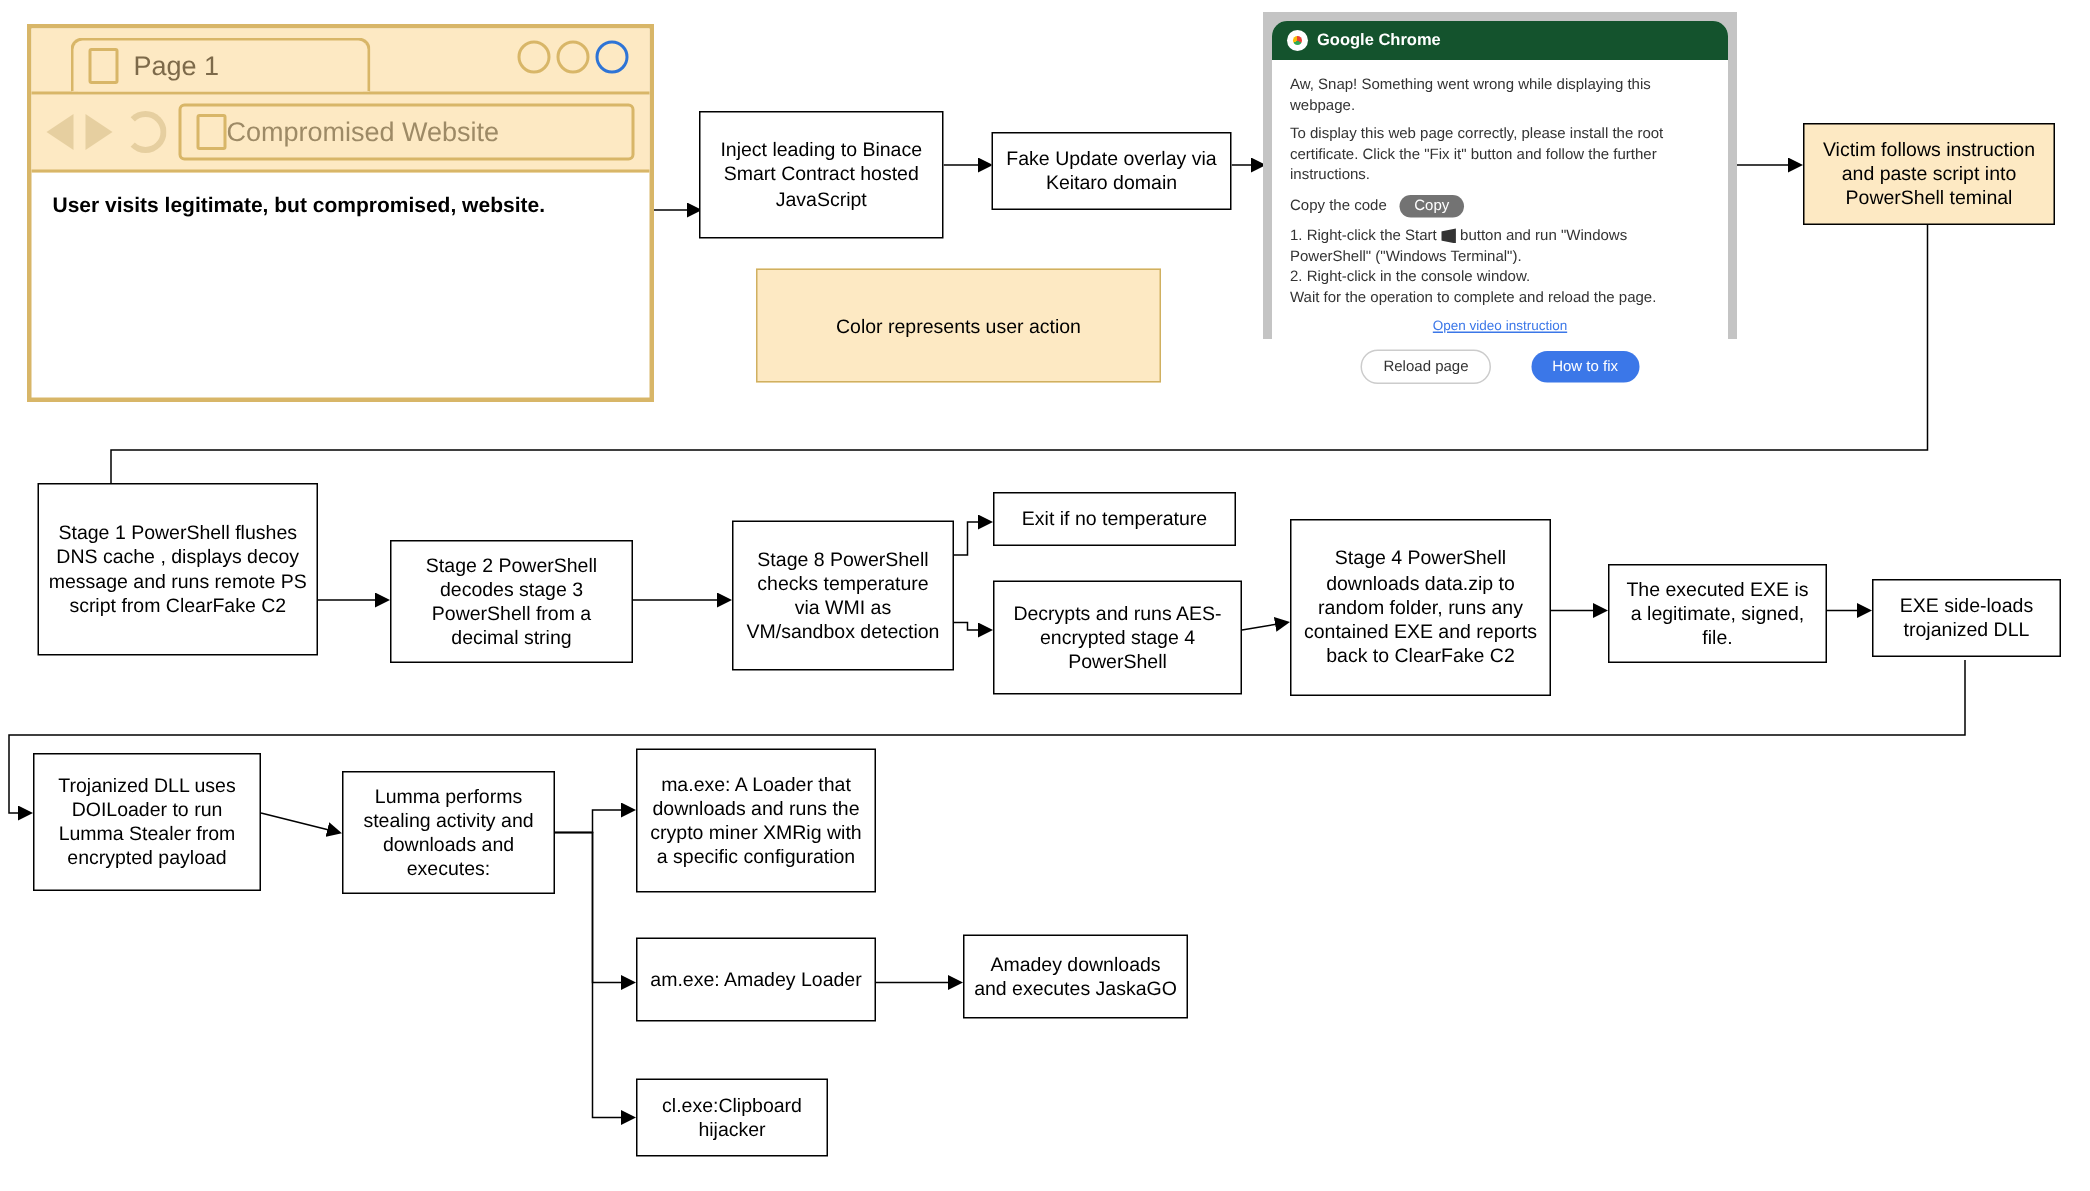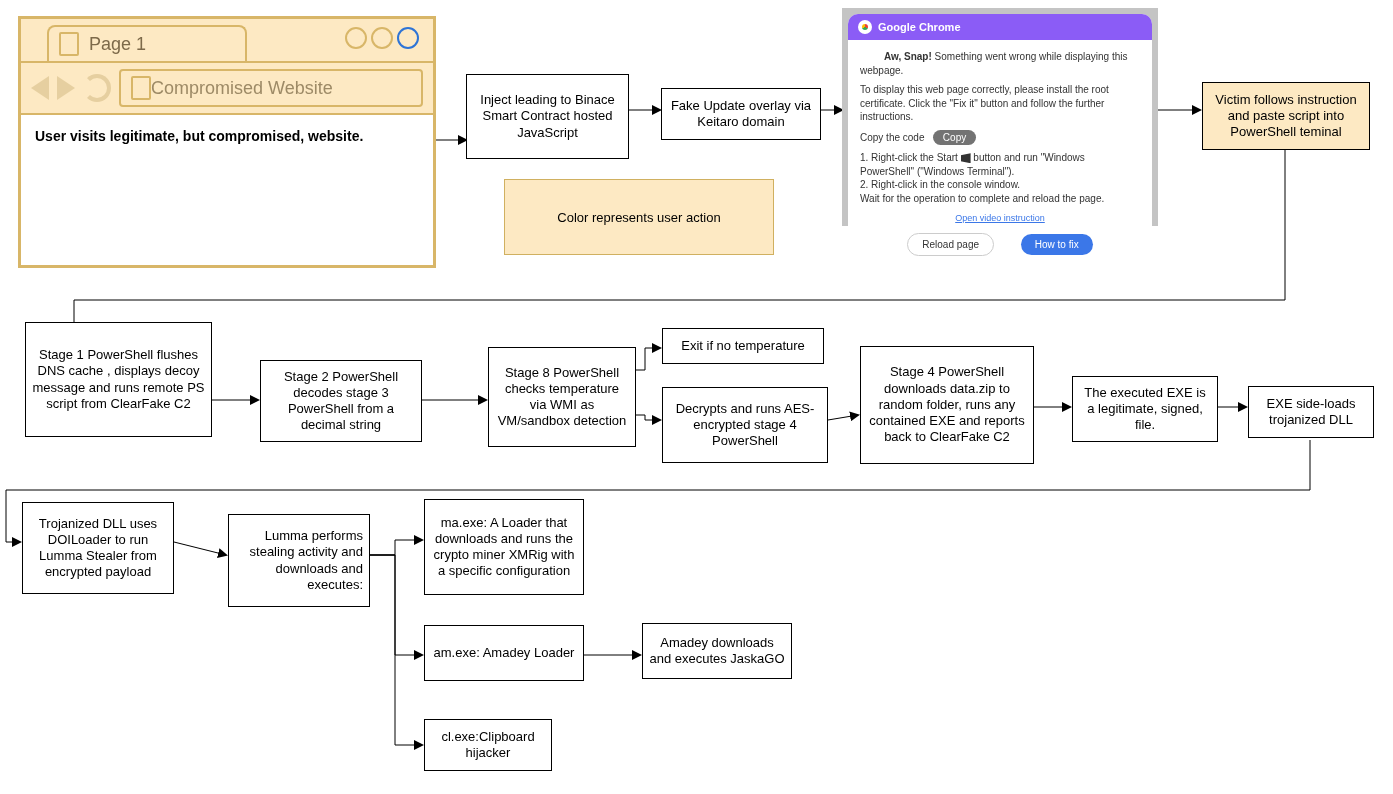--- a/index.html
+++ b/index.html
@@ -149,42 +149,42 @@
     padding: 6px;
     box-sizing: border-box;
   }
   .popup-inner {
     background: #fff;
     border-radius: 10px;
     overflow: hidden;
     font-size: 10px;
   }
   .popup-head {
-    background: #8b5cf6;
+    background: #14532d;
     color: #fff;
     padding: 6px 10px;
     display: flex;
     align-items: center;
     gap: 6px;
     font-size: 11px;
     font-weight: bold;
   }
   .chrome-dot {
     width: 14px; height: 14px; border-radius: 50%; background: #fff; position: relative;
   }
   .chrome-dot::after{
     content:""; position:absolute; left:4px; top:4px; width:6px; height:6px; border-radius:50%;
     background: conic-gradient(#ea4335 0 120deg,#34a853 120deg 240deg,#fbbc05 240deg 360deg);
   }
   .popup-body {
     padding: 10px 12px;
     color: #333;
     line-height: 1.35;
   }
-  .popup-body b { font-weight: bold; margin-left: 24px; }
+  .popup-body b { font-weight: normal; }
   .copy-btn {
     display: inline-block;
     background: #737373;
     color: #fff;
     border-radius: 10px;
     padding: 1px 10px;
     font-size: 10px;
   }
   .win-icon {
     display:inline-block;
@@ -339,21 +339,21 @@
   <div class="box" style="left:1072px; top:376px; width:146px; height:66px;">
     <span>The executed EXE is a legitimate, signed, file.</span>
   </div>
   <div class="box" style="left:1248px; top:386px; width:126px; height:52px;">
     <span>EXE side-loads trojanized DLL</span>
   </div>
 
   <div class="box" style="left:22px; top:502px; width:152px; height:92px;">
     <span>Trojanized DLL uses DOILoader to run Lumma Stealer from encrypted payload</span>
   </div>
-  <div class="box" style="left:228px; top:514px; width:142px; height:93px;text-align:right;">
+  <div class="box" style="left:228px; top:514px; width:142px; height:82px;">
     <span>Lumma performs stealing activity and downloads and executes:</span>
   </div>
   <div class="box" style="left:424px; top:499px; width:160px; height:96px;">
     <span>ma.exe: A Loader that downloads and runs the crypto miner XMRig with a specific configuration</span>
   </div>
   <div class="box" style="left:424px; top:625px; width:160px; height:56px;">
     <span>am.exe: Amadey Loader</span>
   </div>
   <div class="box" style="left:424px; top:719px; width:128px; height:52px;">
     <span>cl.exe:Clipboard hijacker</span>

